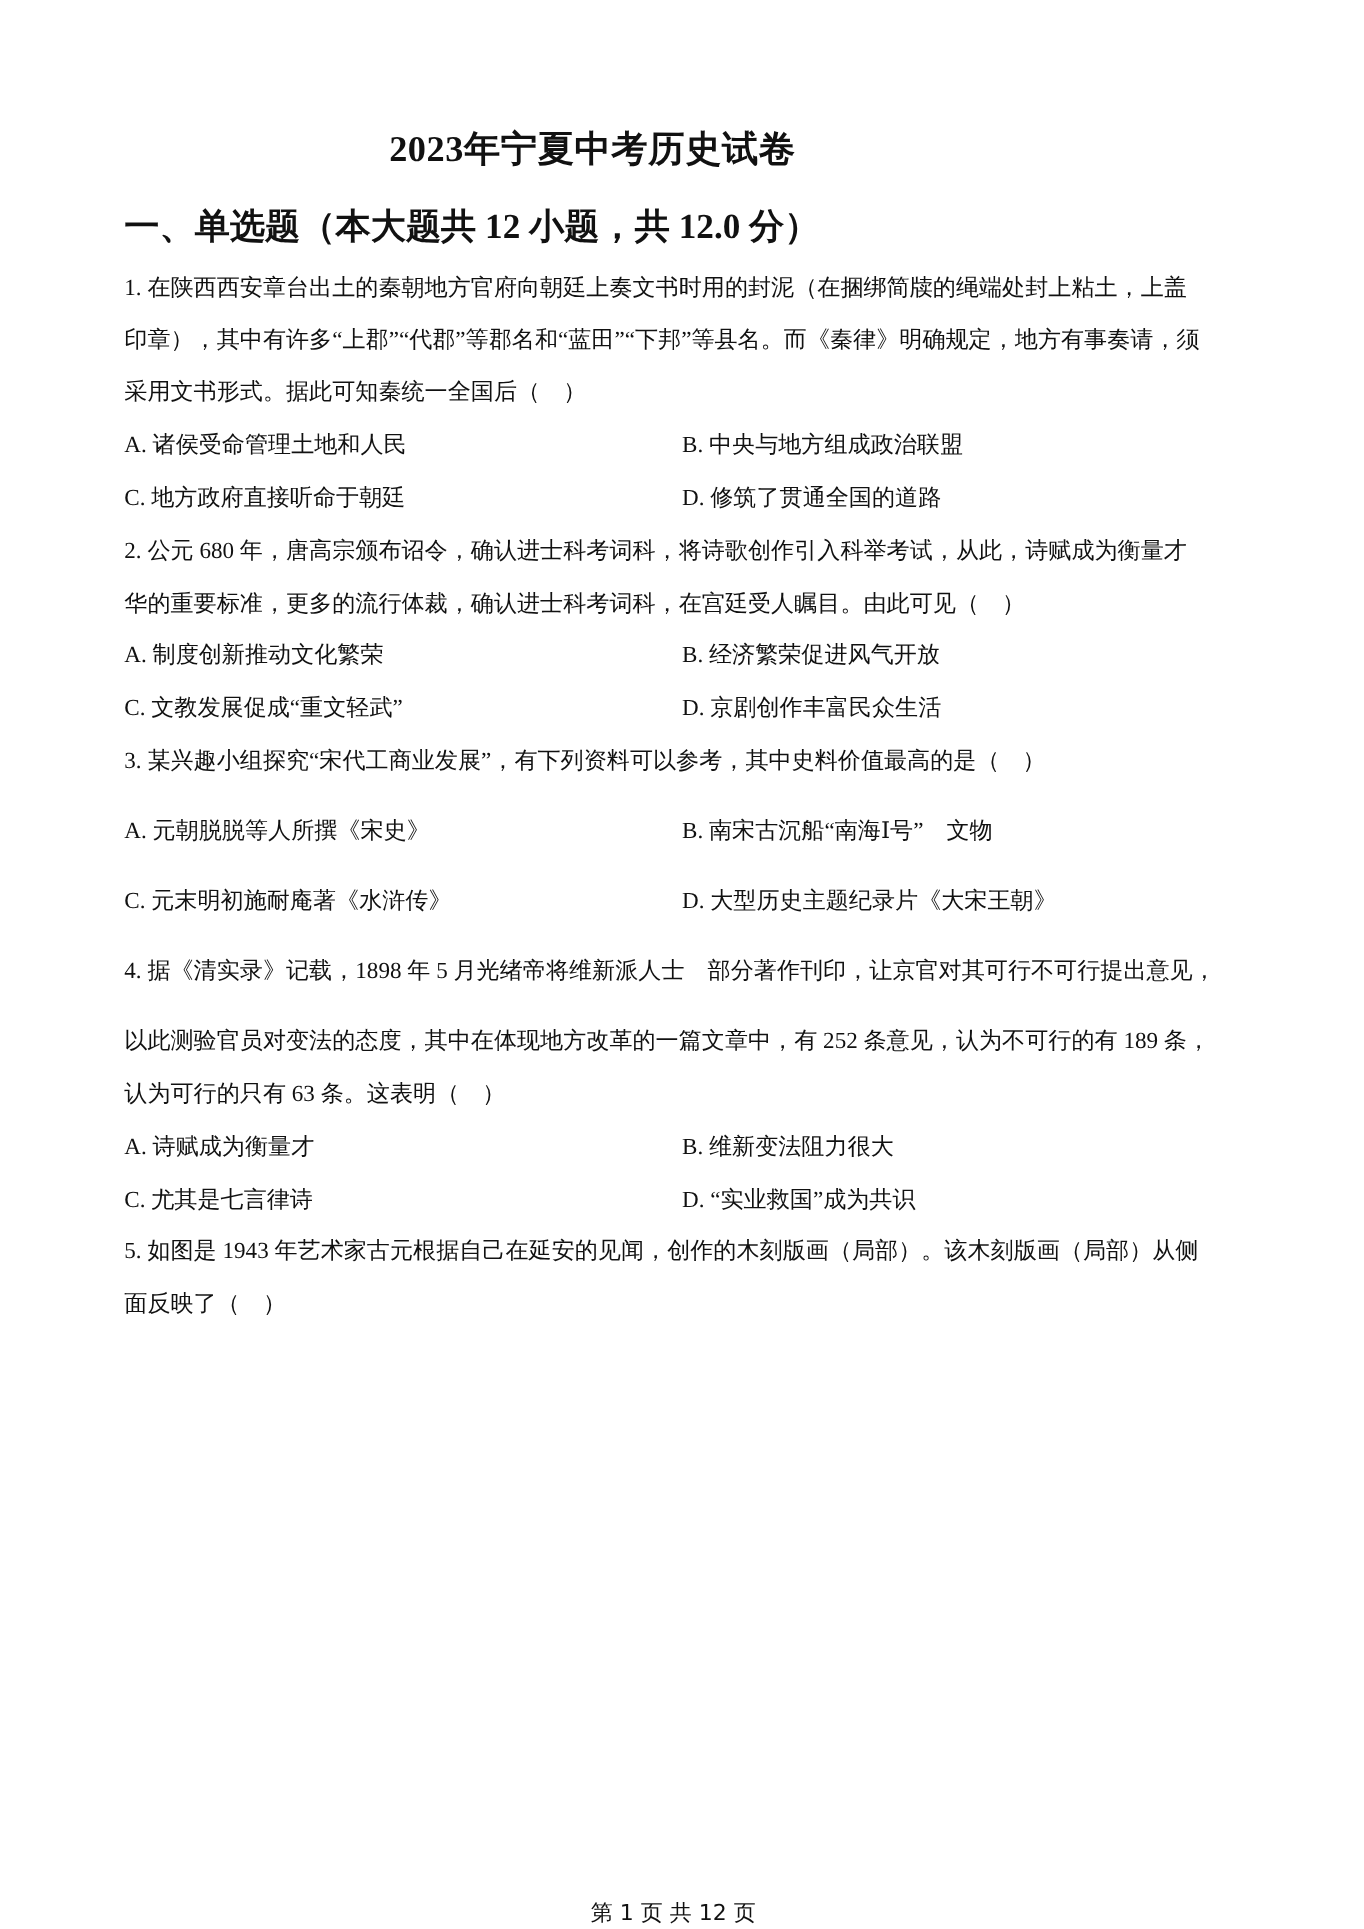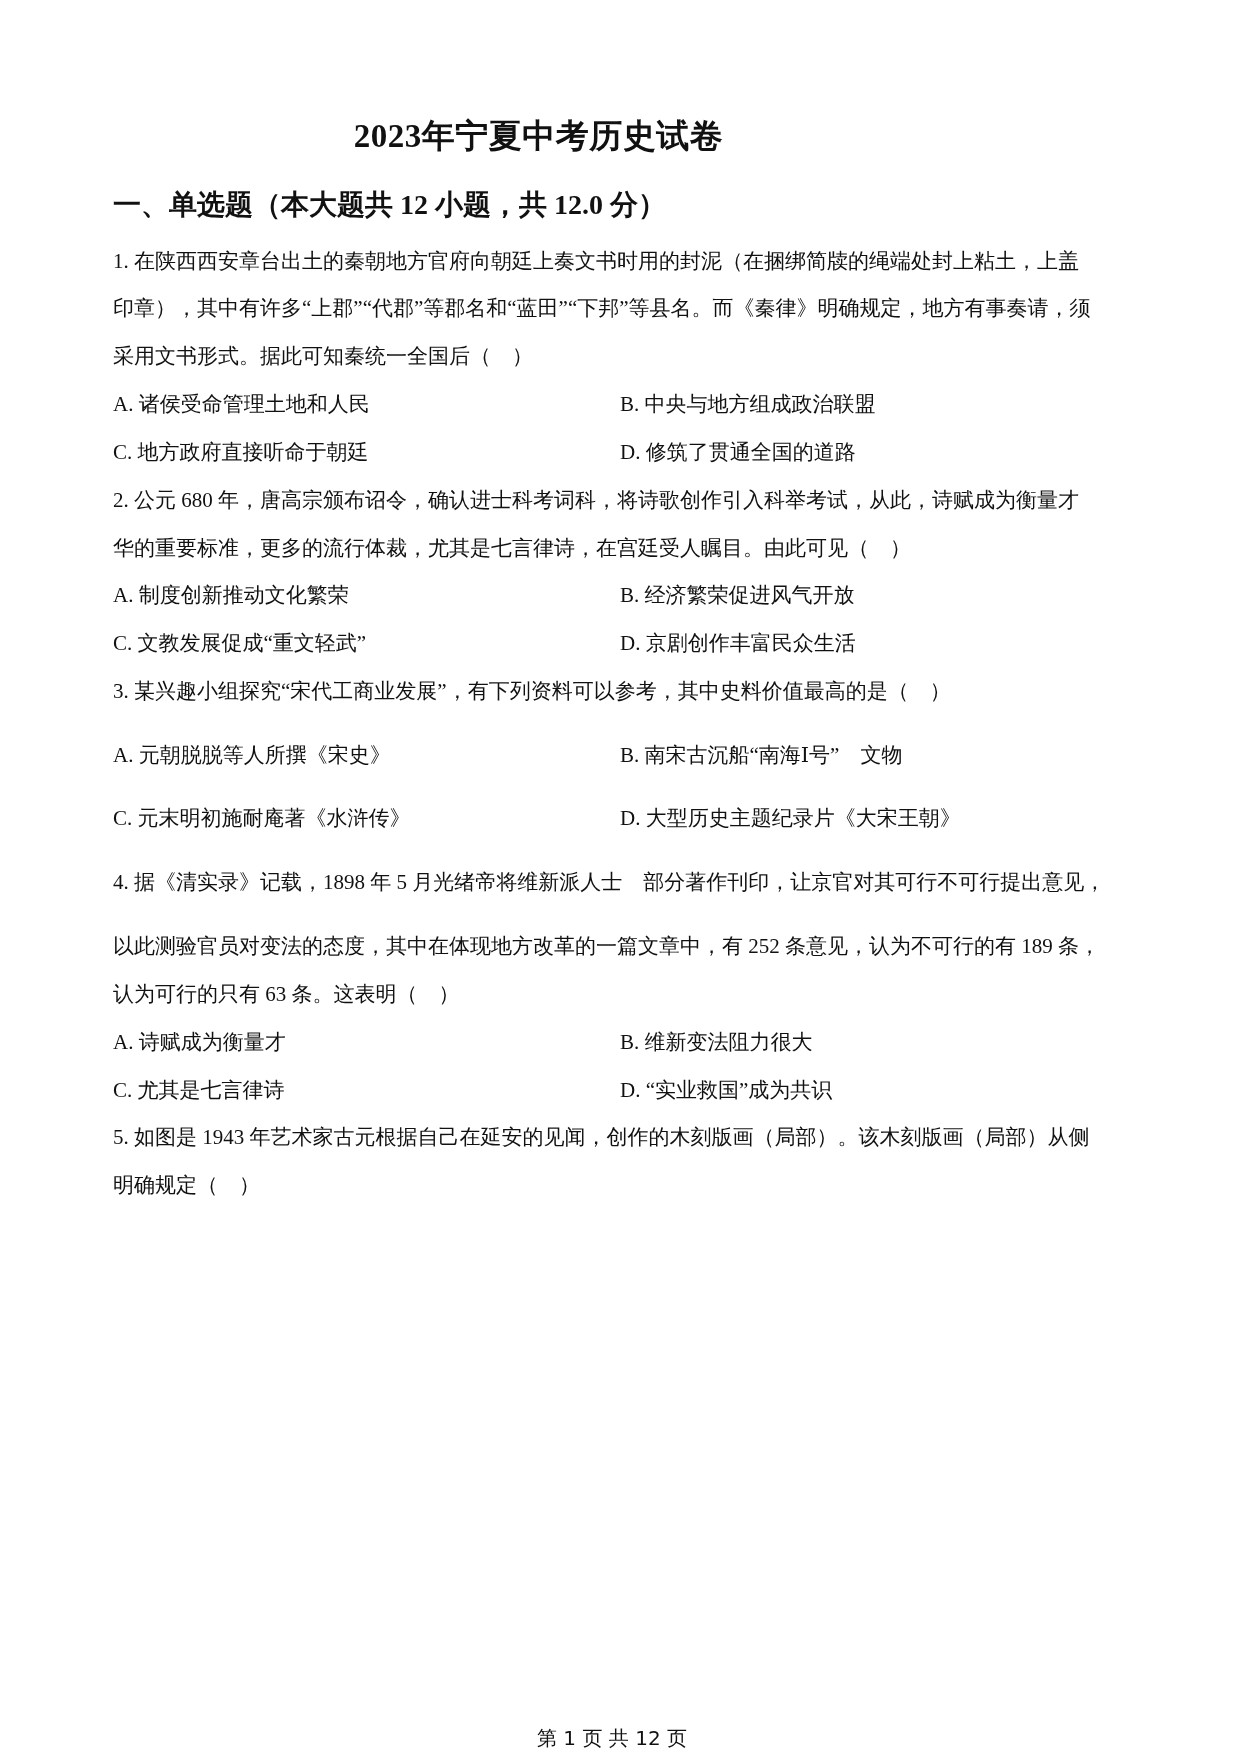--- a/index.html
+++ b/index.html
@@ -8,21 +8,21 @@
       font-family: "Liberation Serif", "DejaVu Serif", serif;
       color: #111111;
     }
     .title {
       position: absolute; left: 0; width: 1077px; top: 114px;
       text-align: center; font-size: 33px; font-weight: bold; line-height: 44px;
       letter-spacing: 0.5px;
     }
     .section {
       position: absolute; left: 113px; top: 188px;
-      font-size: 28px; font-weight: bold; line-height: 34px;
+      font-size: 32px; font-weight: bold; line-height: 34px;
     }
     .line {
       position: absolute; left: 113px; font-size: 21px; line-height: 30px;
       white-space: nowrap;
     }
     .opt-b { left: 620px; text-align: center; }
     .footer {
       position: absolute; left: 0; width: 1224px; top: 1725px;
       text-align: center; font-size: 20px; line-height: 26px;
       font-family: "DejaVu Sans", sans-serif;
@@ -37,37 +37,37 @@
 
   <div class="line" style="top:246px">1. 在陕西西安章台出土的秦朝地方官府向朝廷上奏文书时用的封泥（在捆绑简牍的绳端处封上粘土，上盖</div>
   <div class="line" style="top:293px">印章），其中有许多“上郡”“代郡”等郡名和“蓝田”“下邦”等县名。而《秦律》明确规定，地方有事奏请，须</div>
   <div class="line" style="top:341px">采用文书形式。据此可知秦统一全国后（　）</div>
   <div class="line" style="top:389px">A. 诸侯受命管理土地和人民</div>
   <div class="line opt-b" style="top:389px">B. 中央与地方组成政治联盟</div>
   <div class="line" style="top:437px">C. 地方政府直接听命于朝廷</div>
   <div class="line opt-b" style="top:437px">D. 修筑了贯通全国的道路</div>
 
   <div class="line" style="top:485px">2. 公元 680 年，唐高宗颁布诏令，确认进士科考词科，将诗歌创作引入科举考试，从此，诗赋成为衡量才</div>
-  <div class="line" style="top:533px">华的重要标准，更多的流行体裁，尤其是七言律诗，在宫廷受人瞩目。由此可见（　）</div>
+  <div class="line" style="top:533px">华的重要标准，更多的流行体裁，确认进士科考词科，在宫廷受人瞩目。由此可见（　）</div>
   <div class="line" style="top:580px">A. 制度创新推动文化繁荣</div>
   <div class="line opt-b" style="top:580px">B. 经济繁荣促进风气开放</div>
   <div class="line" style="top:628px">C. 文教发展促成“重文轻武”</div>
   <div class="line opt-b" style="top:628px">D. 京剧创作丰富民众生活</div>
 
   <div class="line" style="top:676px">3. 某兴趣小组探究“宋代工商业发展”，有下列资料可以参考，其中史料价值最高的是（　）</div>
   <div class="line" style="top:740px">A. 元朝脱脱等人所撰《宋史》</div>
   <div class="line opt-b" style="top:740px">B. 南宋古沉船“南海Ⅰ号”　文物</div>
   <div class="line" style="top:803px">C. 元末明初施耐庵著《水浒传》</div>
   <div class="line opt-b" style="top:803px">D. 大型历史主题纪录片《大宋王朝》</div>
 
   <div class="line" style="top:867px">4. 据《清实录》记载，1898 年 5 月光绪帝将维新派人士　部分著作刊印，让京官对其可行不可行提出意见，</div>
   <div class="line" style="top:931px">以此测验官员对变法的态度，其中在体现地方改革的一篇文章中，有 252 条意见，认为不可行的有 189 条，</div>
   <div class="line" style="top:979px">认为可行的只有 63 条。这表明（　）</div>
   <div class="line" style="top:1027px">A. 诗赋成为衡量才</div>
   <div class="line opt-b" style="top:1027px">B. 维新变法阻力很大</div>
   <div class="line" style="top:1075px">C. 尤其是七言律诗</div>
   <div class="line opt-b" style="top:1075px">D. “实业救国”成为共识</div>
 
   <div class="line" style="top:1122px">5. 如图是 1943 年艺术家古元根据自己在延安的见闻，创作的木刻版画（局部）。该木刻版画（局部）从侧</div>
-  <div class="line" style="top:1170px">明确规定（　）</div>
+  <div class="line" style="top:1170px">面反映了（　）</div>
 
   <div class="footer">第 1 页 共 12 页</div>
 </div>
 
 </body></html>

